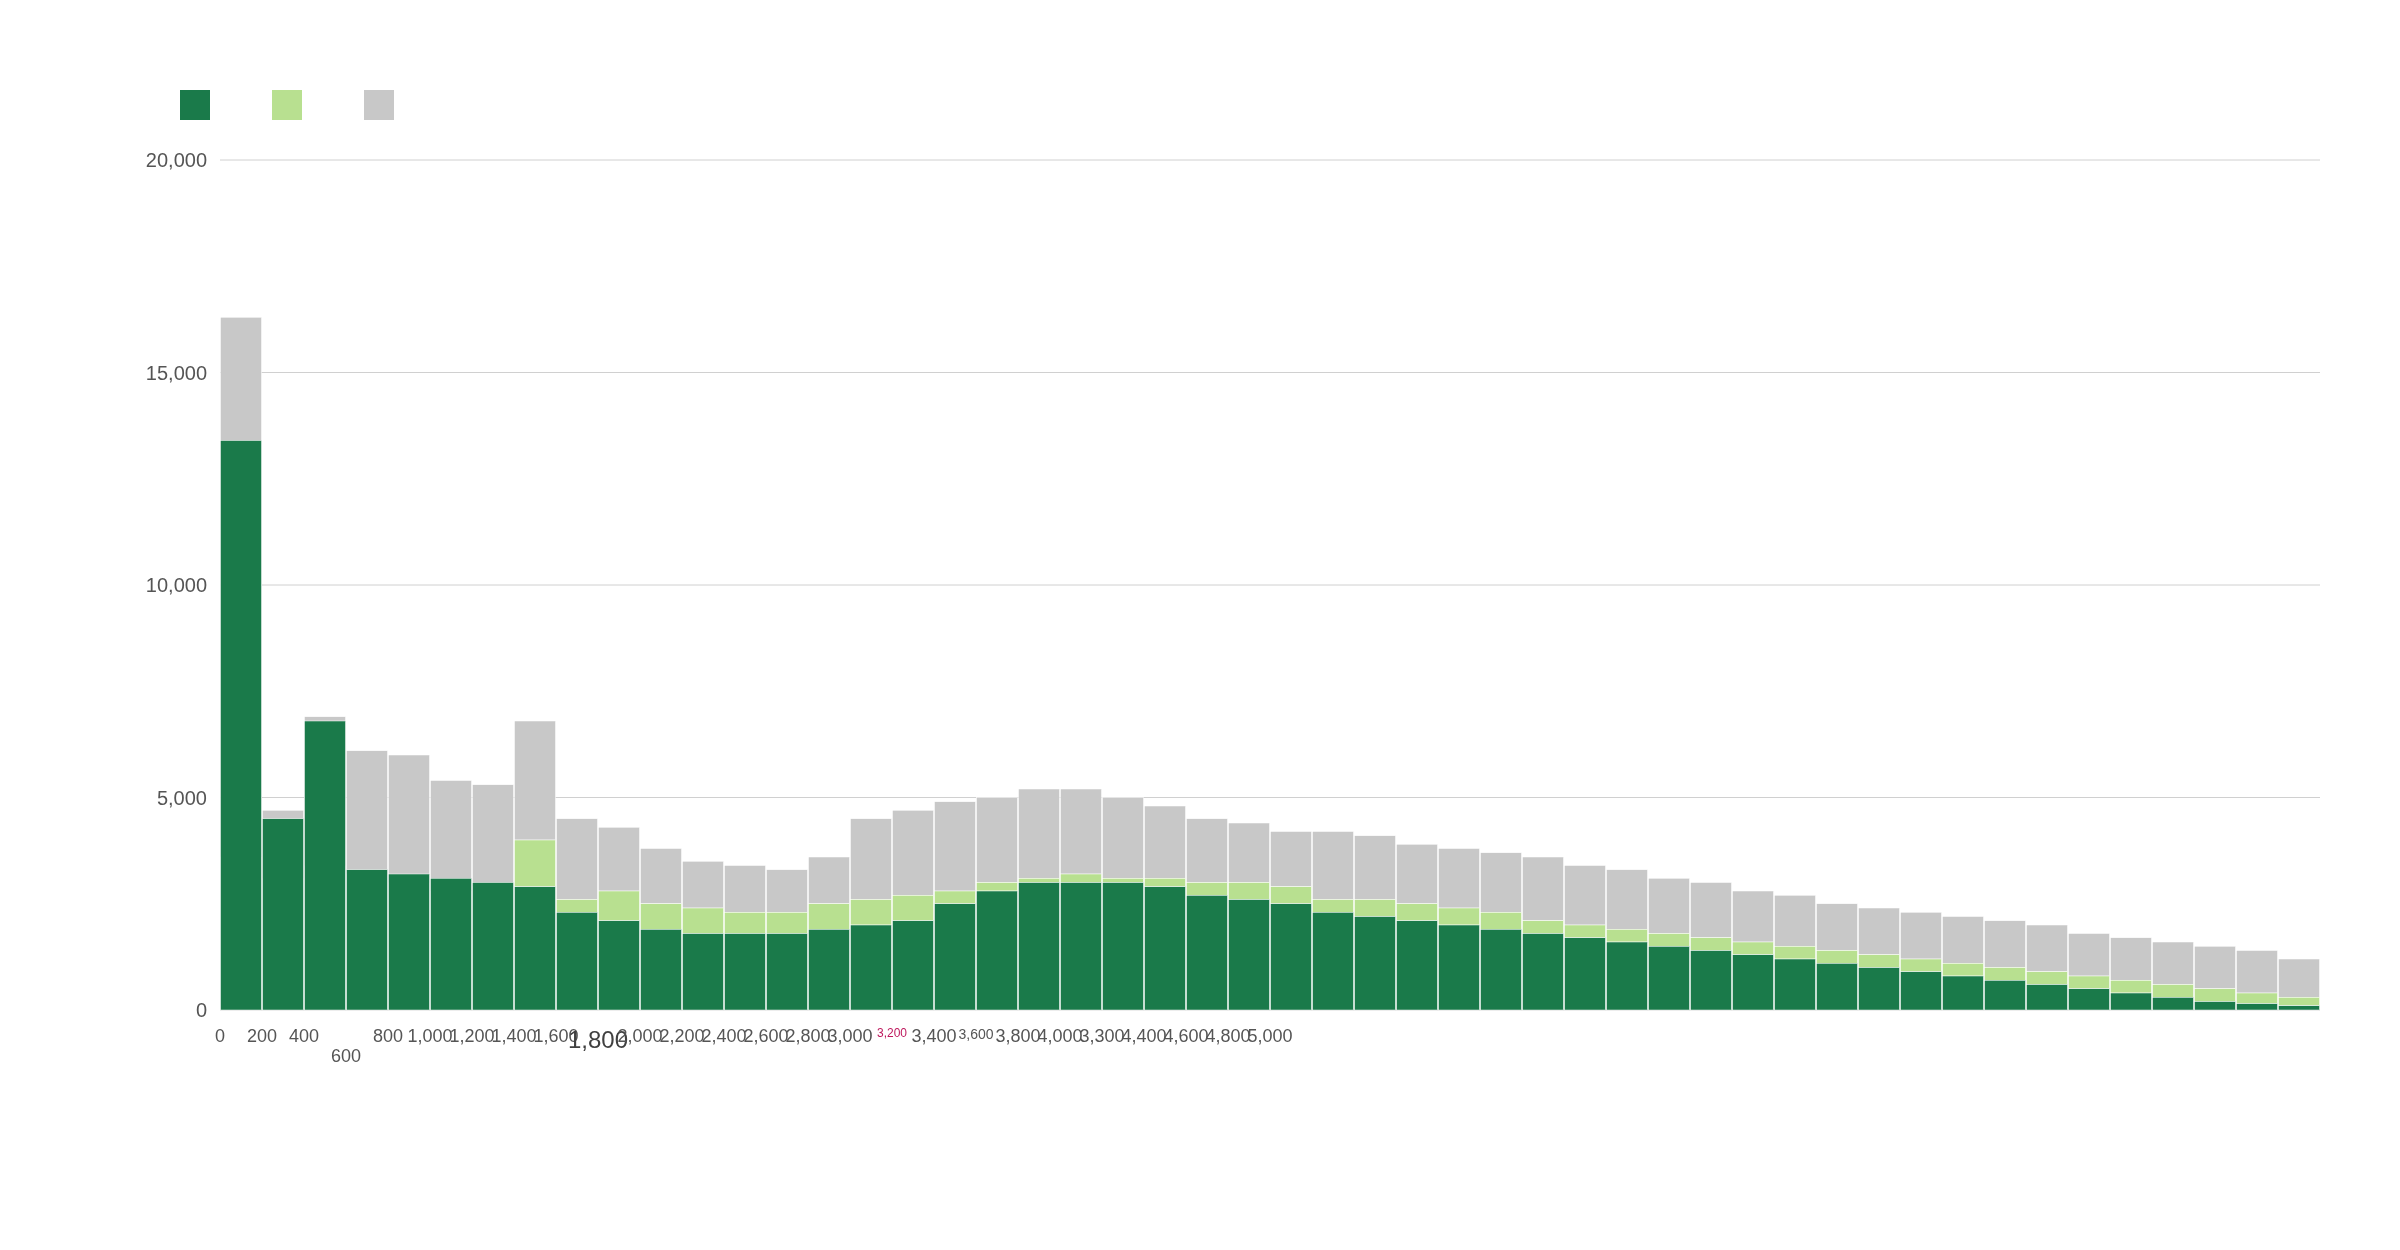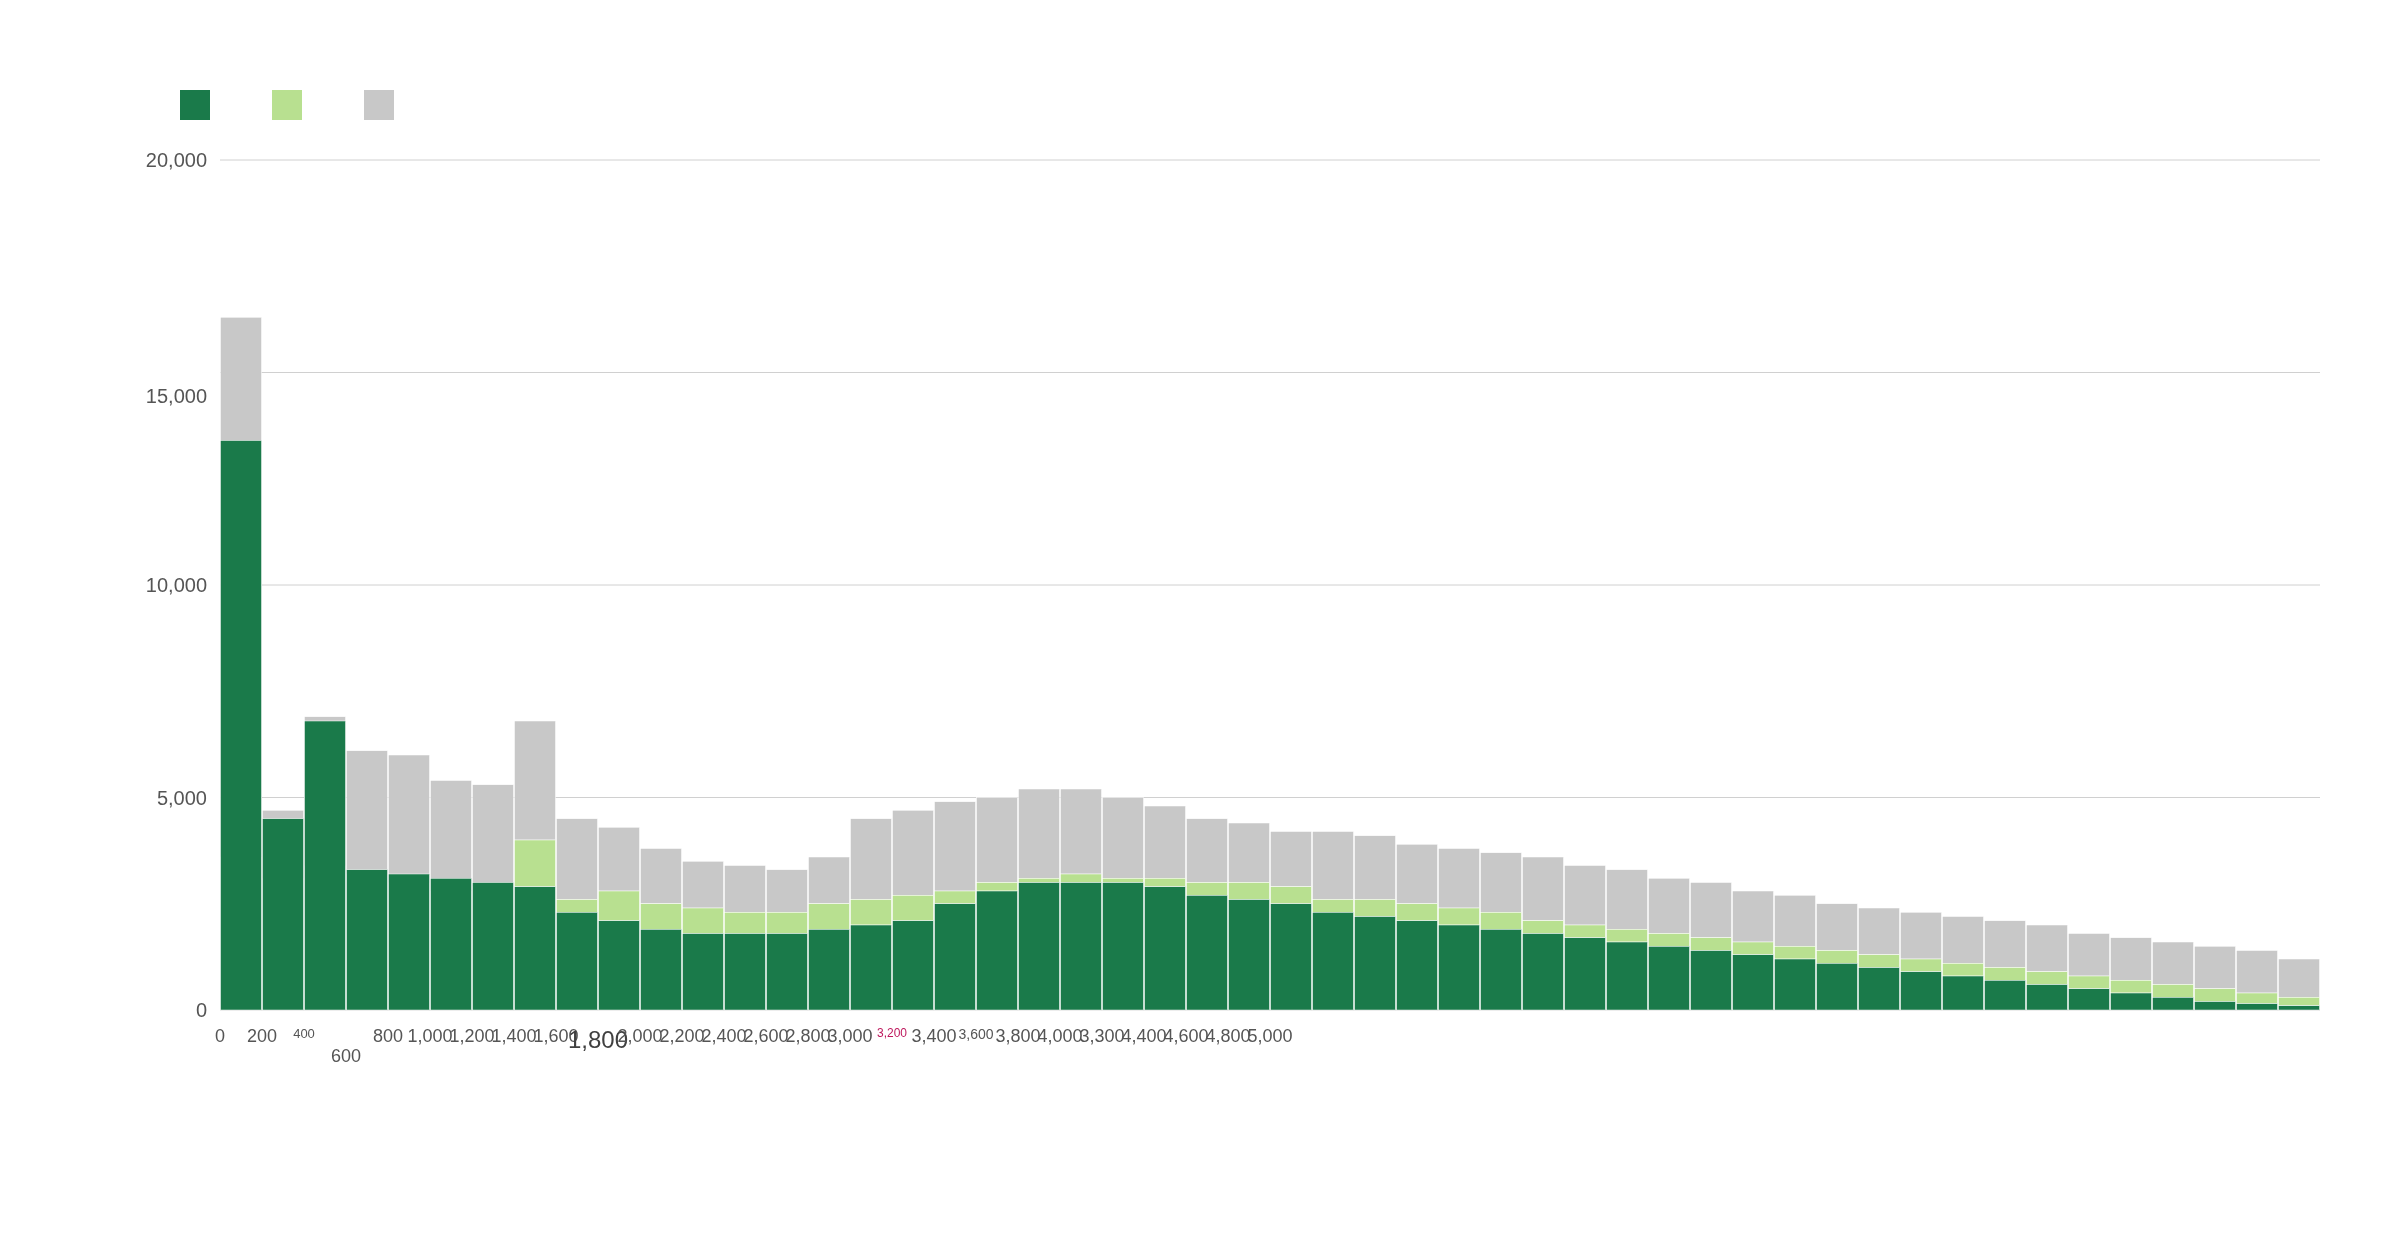--- a/index.html
+++ b/index.html
@@ -97,21 +97,21 @@
 
   <div class="chart-area">
     <div class="y-axis-label"></div>
     <div class="chart-inner">
 
       <svg id="chart-svg" style="position:absolute;top:0;left:60px;bottom:60px;right:0;"></svg>
 
       <div class="x-axis" id="x-axis-container">
           <div style="position: absolute; left: 0%; transform: translateX(-50%); font-size: 18px; color: rgb(85, 85, 85); text-align: center; padding-top: 8px;">0</div>
           <div style="position: absolute; left: 2%; transform: translateX(-50%); font-size: 18px; color: rgb(85, 85, 85); text-align: center; padding-top: 8px;">200</div>
-          <div style="position: absolute; left: 4%; transform: translateX(-50%); font-size: 13px; color: rgb(85, 85, 85); text-align: center; padding-top: 8px;">400</div>
+          <div style="position: absolute; left: 4%; transform: translateX(-50%); font-size: 18px; color: rgb(85, 85, 85); text-align: center; padding-top: 8px;">400</div>
           <div style="position: absolute; left: 6%; transform: translateX(-50%); font-size: 18px; color: rgb(85, 85, 85); text-align: center; padding-top: 8px; margin-top: 20px;">600</div>
           <div style="position: absolute; left: 8%; transform: translateX(-50%); font-size: 18px; color: rgb(85, 85, 85); text-align: center; padding-top: 8px;">800</div>
           <div style="position: absolute; left: 10%; transform: translateX(-50%); font-size: 18px; color: rgb(85, 85, 85); text-align: center; padding-top: 8px;">1,000</div>
           <div style="position: absolute; left: 12%; transform: translateX(-50%); font-size: 18px; color: rgb(85, 85, 85); text-align: center; padding-top: 8px;">1,200</div>
           <div style="position: absolute; left: 14%; transform: translateX(-50%); font-size: 18px; color: rgb(85, 85, 85); text-align: center; padding-top: 8px;">1,400</div>
           <div style="position: absolute; left: 16%; transform: translateX(-50%); font-size: 18px; color: rgb(85, 85, 85); text-align: center; padding-top: 8px;">1,600</div>
           <div style="position: absolute; left: 18%; transform: translateX(-50%); font-size: 24px; color: #404040; text-align: center; padding-top: 8px;">1,800</div>
           <div style="position: absolute; left: 20%; transform: translateX(-50%); font-size: 18px; color: rgb(85, 85, 85); text-align: center; padding-top: 8px;">2,000</div>
           <div style="position: absolute; left: 22%; transform: translateX(-50%); font-size: 18px; color: rgb(85, 85, 85); text-align: center; padding-top: 8px;">2,200</div>
           <div style="position: absolute; left: 24%; transform: translateX(-50%); font-size: 18px; color: rgb(85, 85, 85); text-align: center; padding-top: 8px;">2,400</div>
@@ -129,21 +129,21 @@
           <div style="position: absolute; left: 48%; transform: translateX(-50%); font-size: 18px; color: rgb(85, 85, 85); text-align: center; padding-top: 8px;">4,800</div>
           <div style="position: absolute; left: 50%; transform: translateX(-50%); font-size: 18px; color: rgb(85, 85, 85); text-align: center; padding-top: 8px;">5,000</div>
         </div>
 
       <div style="position:absolute;bottom:-80px;left:calc(50% + 30px);transform:translateX(-50%);font-size:26px;font-style:italic;color:#444;"></div>
 
       <div id="y-ticks" style="position:absolute;top:0;left:0;bottom:60px;width:55px;">
           <div style="position: absolute; right: 0px; top: 100%; transform: translateY(-50%); font-size: 20px; color: rgb(85, 85, 85); text-align: right; padding-right: 8px;">0</div>
           <div style="position: absolute; right: 0px; top: 75%; transform: translateY(-50%); font-size: 20px; color: rgb(85, 85, 85); text-align: right; padding-right: 8px;">5,000</div>
           <div style="position: absolute; right: 0px; top: 50%; transform: translateY(-50%); font-size: 20px; color: rgb(85, 85, 85); text-align: right; padding-right: 8px;">10,000</div>
-          <div style="position: absolute; right: 0px; top: 25%; transform: translateY(-50%); font-size: 20px; color: rgb(85, 85, 85); text-align: right; padding-right: 8px; margin-top: 23px;">15,000</div>
+          <div style="position: absolute; right: 0px; top: 25%; transform: translateY(-50%); font-size: 20px; color: rgb(85, 85, 85); text-align: right; padding-right: 8px;">15,000</div>
           <div style="position: absolute; right: 0px; top: 0%; transform: translateY(-50%); font-size: 20px; color: rgb(85, 85, 85); text-align: right; padding-right: 8px;">20,000</div>
         </div>
     <svg xmlns="http://www.w3.org/2000/svg" width="2100" height="850" style="position:absolute;top:0;left:60px;overflow:visible;">
           <line x1="0" y1="850" x2="2100" y2="850" stroke="#d0d0d0" stroke-width="1"></line>
           <line x1="0" y1="637.5" x2="2100" y2="637.5" stroke="#d0d0d0" stroke-width="1"></line>
           <line x1="0" y1="425" x2="2100" y2="425" stroke="#d0d0d0" stroke-width="1"></line>
           <line x1="0" y1="212.5" x2="2100" y2="212.5" stroke="#d0d0d0" stroke-width="1"></line>
           <line x1="0" y1="0" x2="2100" y2="0" stroke="#d0d0d0" stroke-width="1"></line>
           <rect x="0.5" y="157.25" width="41" height="539.75" fill="#c8c8c8" stroke="white" stroke-width="0.5"></rect>
           <rect x="0.5" y="280.5" width="41" height="569.5" fill="#1a7a4a" stroke="white" stroke-width="0.5"></rect>

